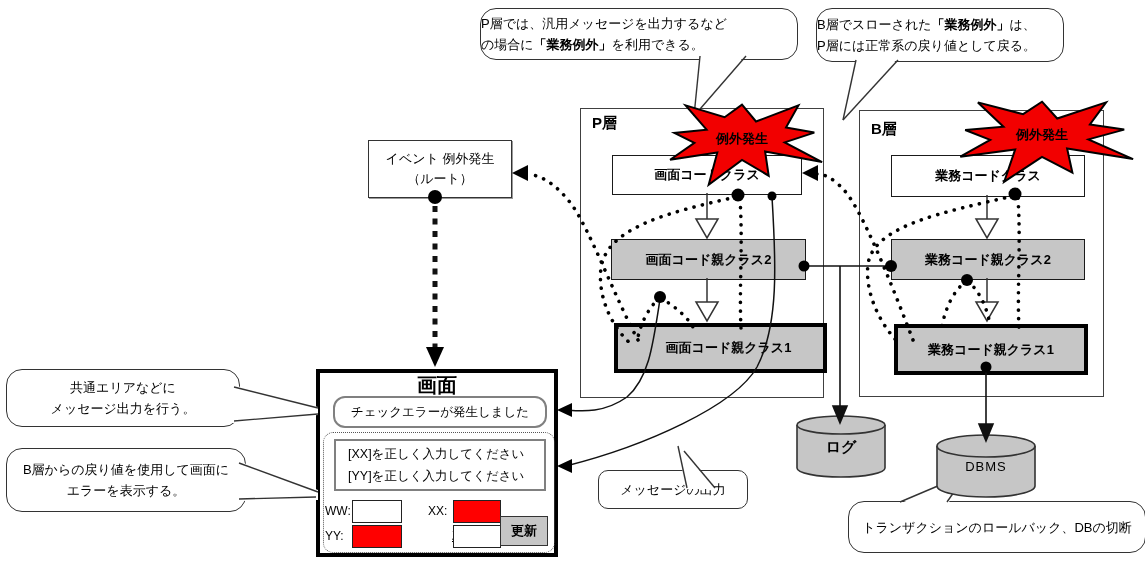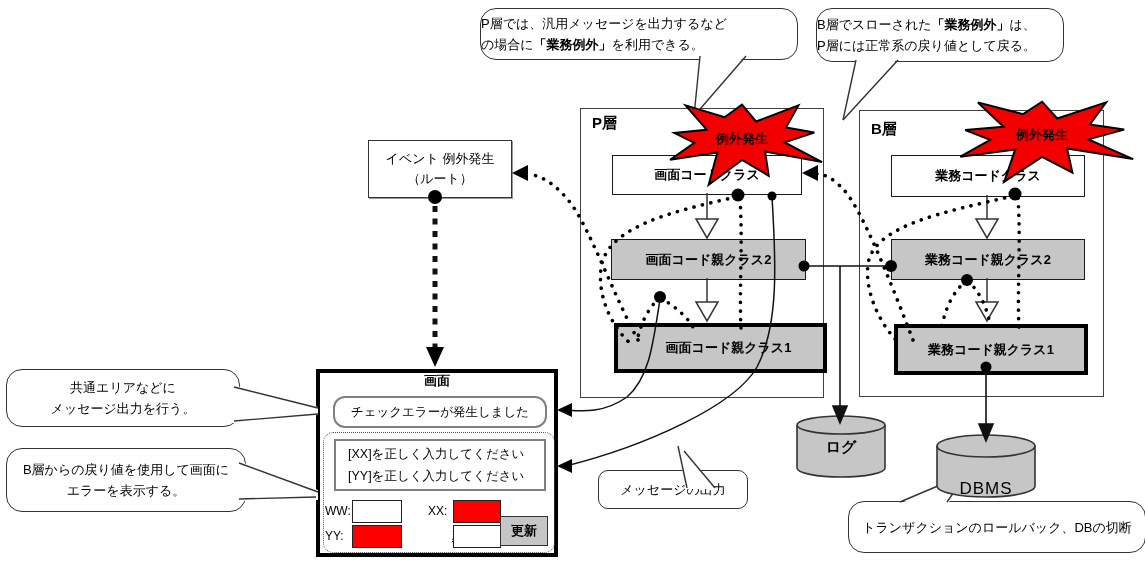--- a/index.html
+++ b/index.html
@@ -16,21 +16,21 @@
   .clsbox{position:absolute;border:1.4px solid #1a1a1a;background:#fff;display:flex;align-items:center;
           justify-content:center;font-size:13px;font-weight:bold;z-index:2;}
   .clsbox.gray{background:#c6c6c6;}
   .clsbox.thickb{border:4px solid #000;}
   
   .evbox{position:absolute;border:1.5px solid #333;background:#fff;box-shadow:1px 1px 0 #999;
          display:flex;flex-direction:column;align-items:center;justify-content:center;
          font-size:13px;line-height:20px;z-index:2;}
   
   .screenbox{position:absolute;border:4px solid #000;background:#fff;z-index:2;}
-  .screen-title{position:absolute;width:242px;text-align:center;font-weight:bold;font-size:13px;z-index:3;}
+  .screen-title{position:absolute;width:242px;text-align:center;font-weight:bold;font-size:20px;z-index:3;}
   .graybrd{position:absolute;border:2px solid #808080;background:#fff;display:flex;align-items:center;
            justify-content:center;font-size:12.5px;z-index:3;}
   .graybrd.msgs{flex-direction:column;align-items:flex-start;justify-content:center;padding-left:12px;line-height:22px;}
   .dottedbox{position:absolute;border:1.6px dotted #555;border-radius:10px;z-index:3;}
   .fldlabel{position:absolute;font-size:12px;z-index:4;}
   .field{position:absolute;border:1.4px solid #222;z-index:4;}
   .field[data-state="red"]{background:#ff0000;}
   .field[data-state="white"]{background:#ffffff;}
   .btn{position:absolute;background:#c6c6c6;border:1.6px solid #333;display:flex;align-items:center;
        justify-content:center;font-size:13px;font-weight:bold;z-index:4;cursor:pointer;}
@@ -100,21 +100,21 @@
   <div class="bubble center" style="left:598px;top:470px;width:148px;height:37px;border-radius:10px;">
     <div>メッセージの出力</div>
   </div>
   <div class="bubble center" style="left:848px;top:501px;width:296px;height:50px;">
     <div>トランザクションのロールバック、DBの切断</div>
   </div>
 
   <div class="starlabel" style="left:692px;top:130px;width:100px;">例外発生</div>
   <div class="starlabel" style="left:992px;top:126px;width:100px;">例外発生</div>
   <div class="cyl-label" style="left:816px;top:438px;width:50px;font-weight:bold;font-size:15px;">ログ</div>
-  <div class="cyl-label" style="left:951px;top:459px;width:70px;font-size:17px;letter-spacing:1px;margin-top:20px;">DBMS</div>
+  <div class="cyl-label" style="left:951px;top:459px;width:70px;font-size:13px;letter-spacing:1px;">DBMS</div>
 
   <svg class="overlay" width="1145" height="564" viewBox="0 0 1145 564">
 
     <g stroke="#333" stroke-width="1.4">
       <polygon points="700,54 746,54 694,116" fill="#fff" stroke="none"></polygon>
       <line x1="700" y1="56" x2="694" y2="116"></line>
         <line x1="746" y1="56" x2="694" y2="116"></line>
       <polygon points="856,58 898,58 843,120" fill="#fff" stroke="none"></polygon>
       <line x1="856" y1="60" x2="843" y2="120"></line>
         <line x1="898" y1="60" x2="843" y2="120"></line>

